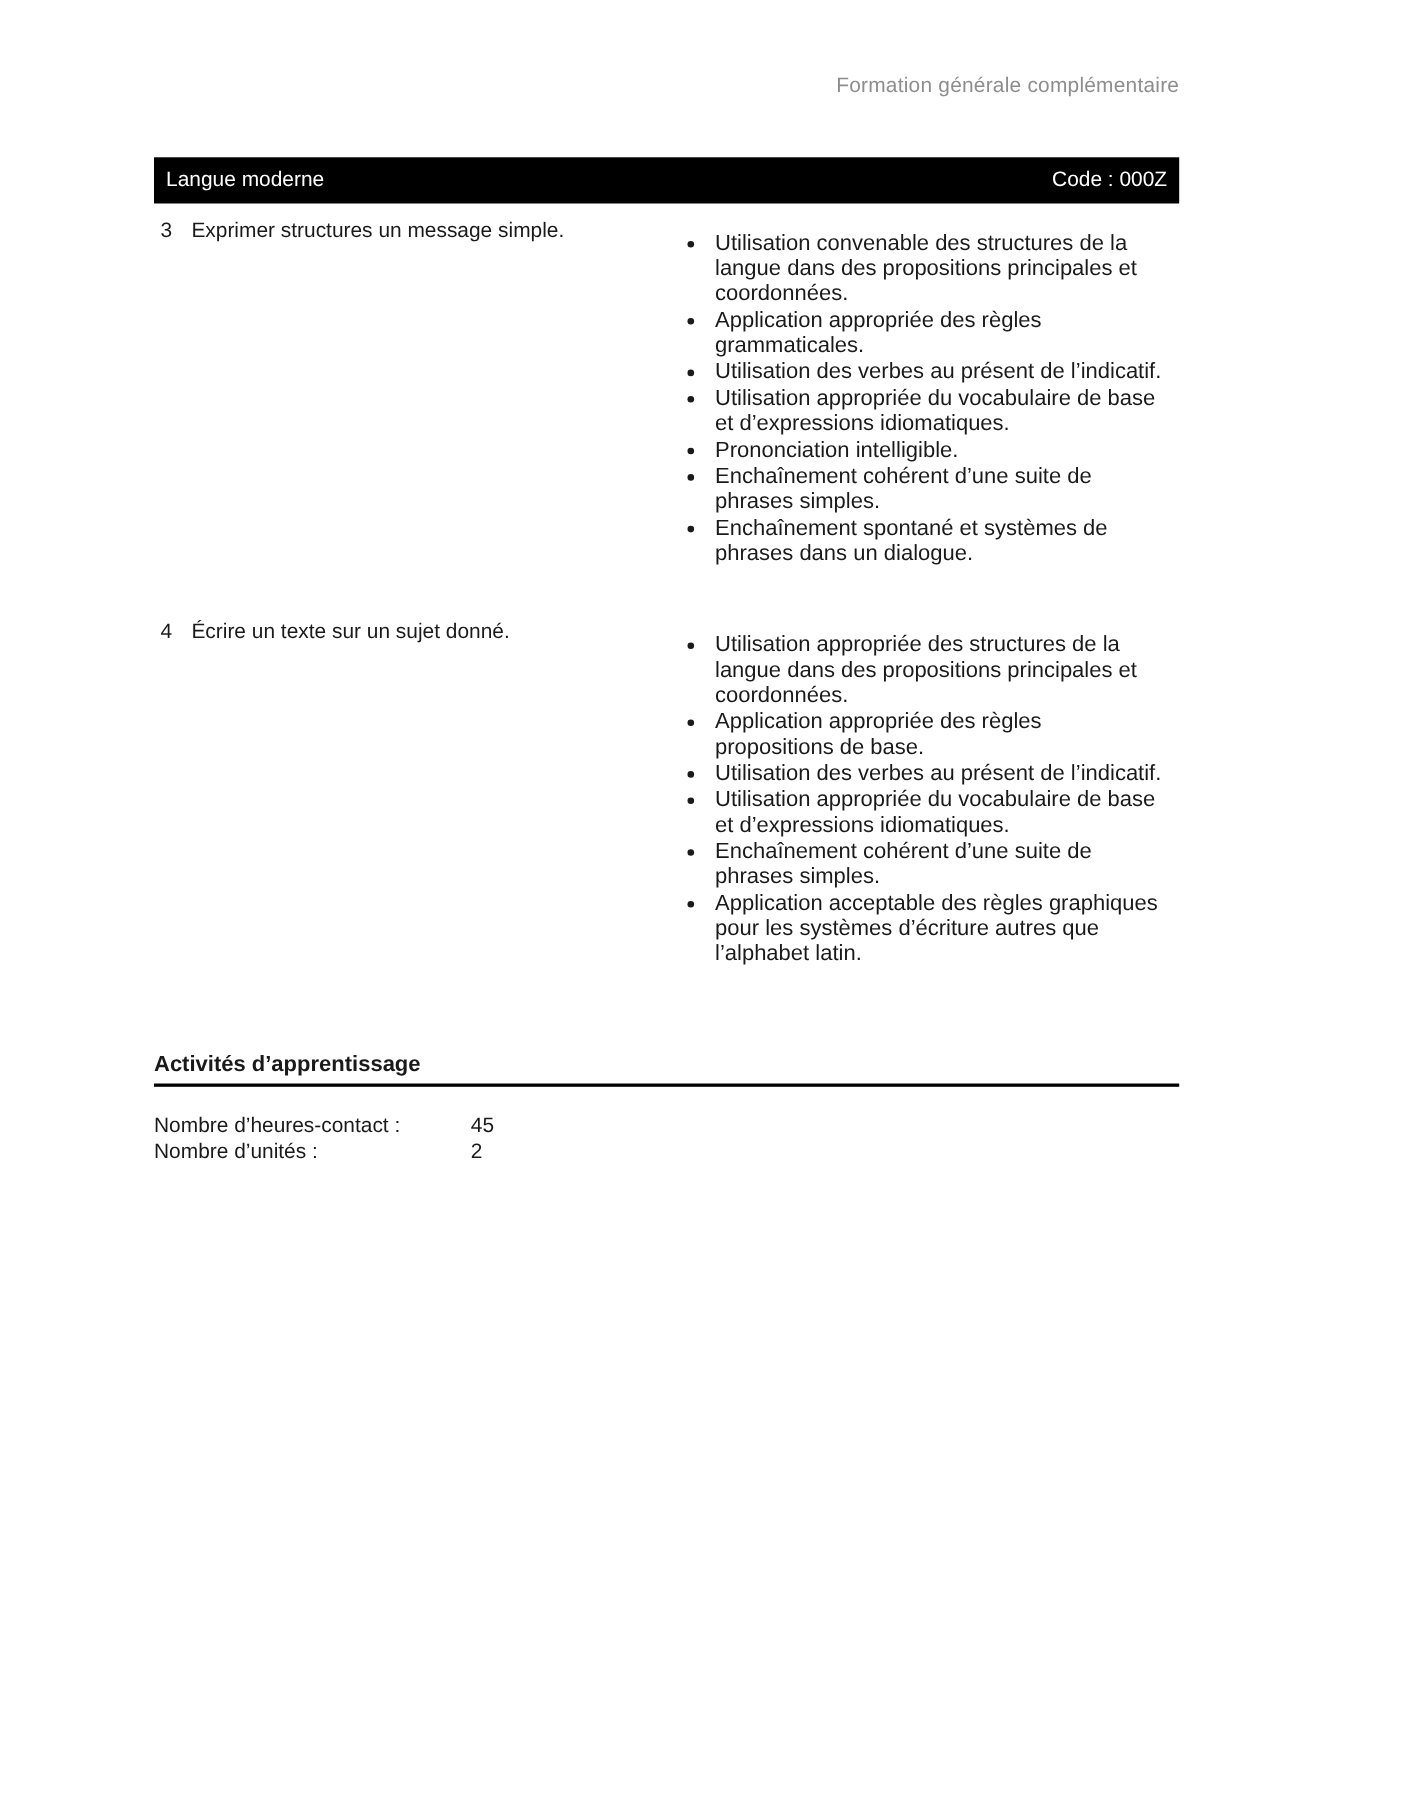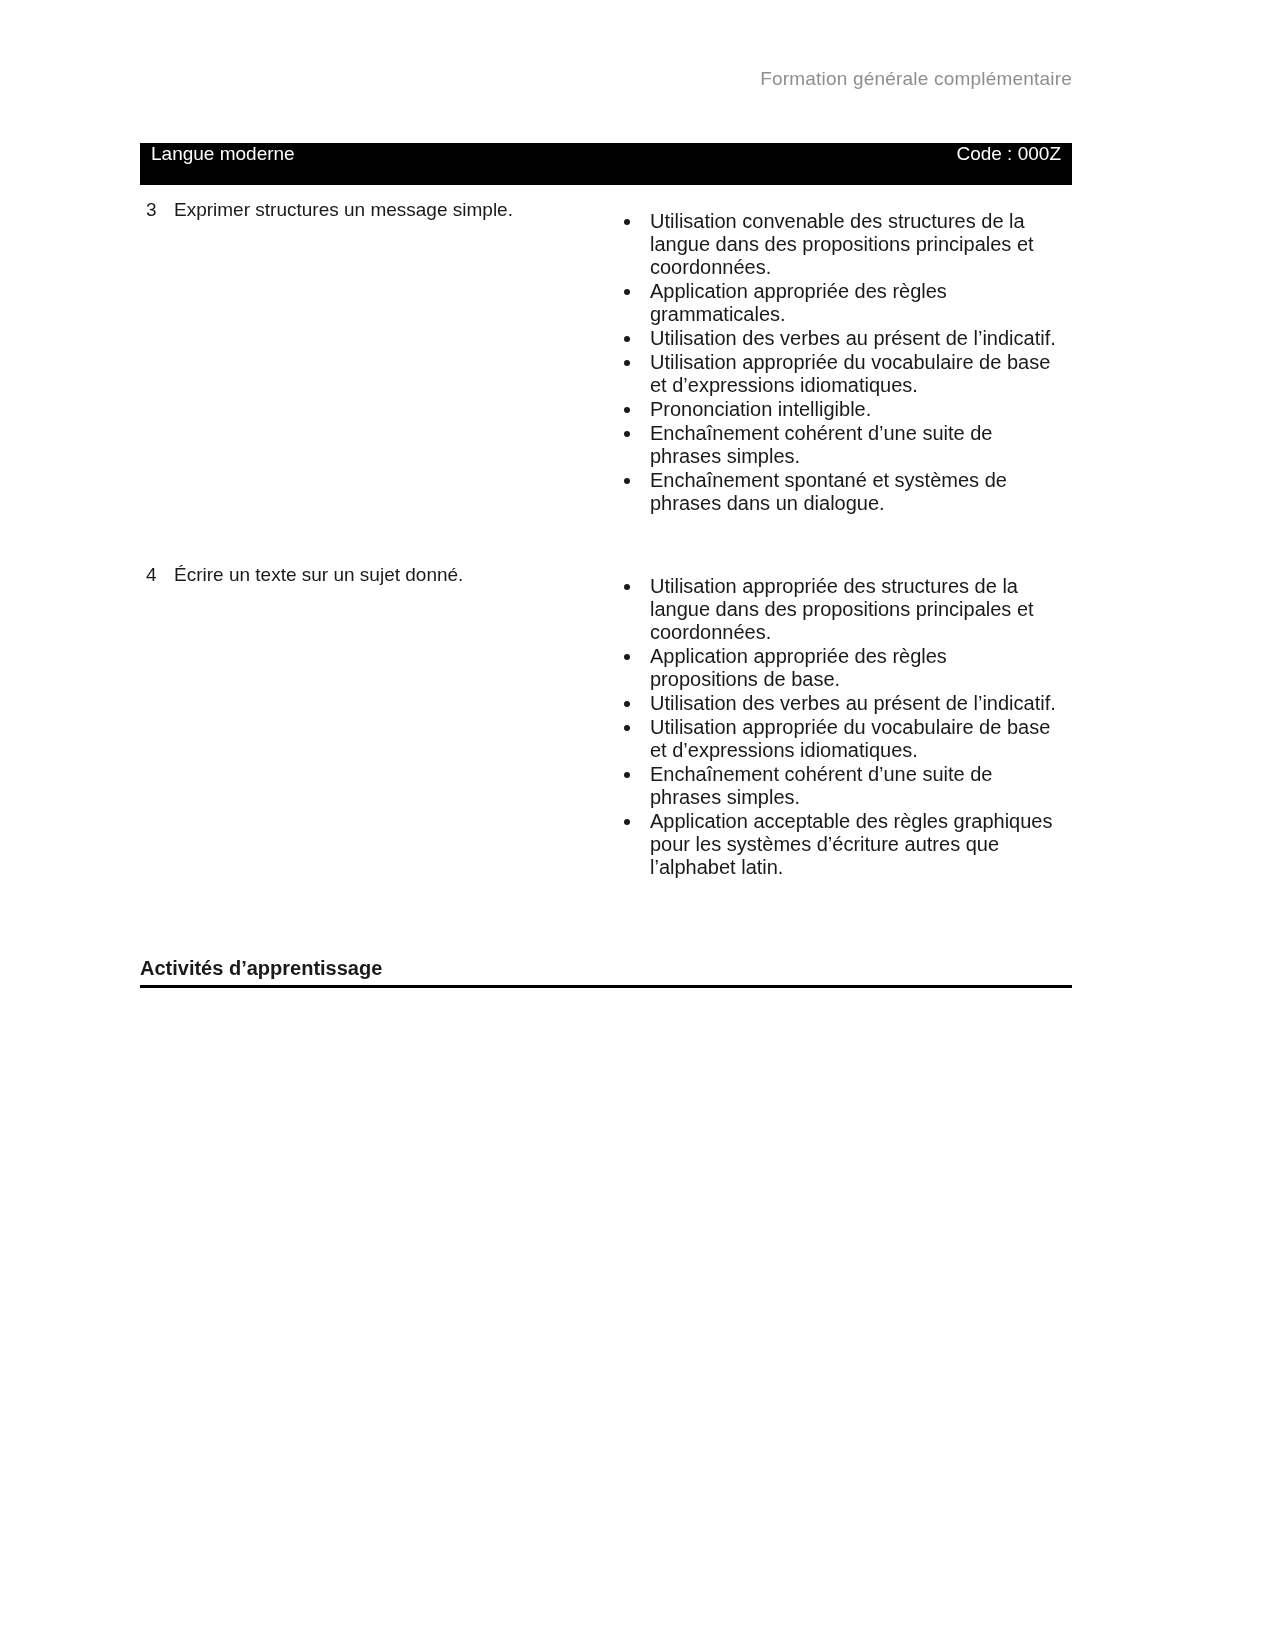--- a/index.html
+++ b/index.html
@@ -21,20 +21,21 @@
   }
   .content{
     position:absolute;
     top:143px;left:140px;width:932px;
   }
   .banner{
     background:#000000;
     color:#ffffff;
     height:42px;
     display:flex;
+    align-items:center;
     justify-content:space-between;
     padding:0 11px;
     box-sizing:border-box;
     font-size:19px;
   }
   .objective-row{
     display:flex;
     align-items:flex-start;
     margin-top:13px;
   }
@@ -143,20 +144,30 @@
             <li>Utilisation des verbes au présent de l’indicatif.</li>
             <li>Utilisation appropriée du vocabulaire de base et d’expressions idiomatiques.</li>
             <li>Enchaînement cohérent d’une suite de phrases simples.</li>
             <li>Application acceptable des règles graphiques pour les systèmes d’écriture autres que l’alphabet latin.</li>
           </ul>
       </div>
     </div>
 
     <div class="activities">
       <div class="activities-title">Activités d’apprentissage</div>
+      <div class="activities-rows">
+        <div class="info-row">
+          <span class="info-label">Nombre d’heures-contact :</span>
+          <span>45</span>
+        </div>
+        <div class="info-row">
+          <span class="info-label">Nombre d’unités :</span>
+          <span>2</span>
+        </div>
+      </div>
     </div>
 
   </div>
 
   <div class="footer-rule"></div>
   <div class="footer-line">
     <span class="footer-pagenum">44</span>
     <span class="footer-vbar"></span>
     <span class="footer-program">Techniques du simples d’aventure</span>
   </div>

